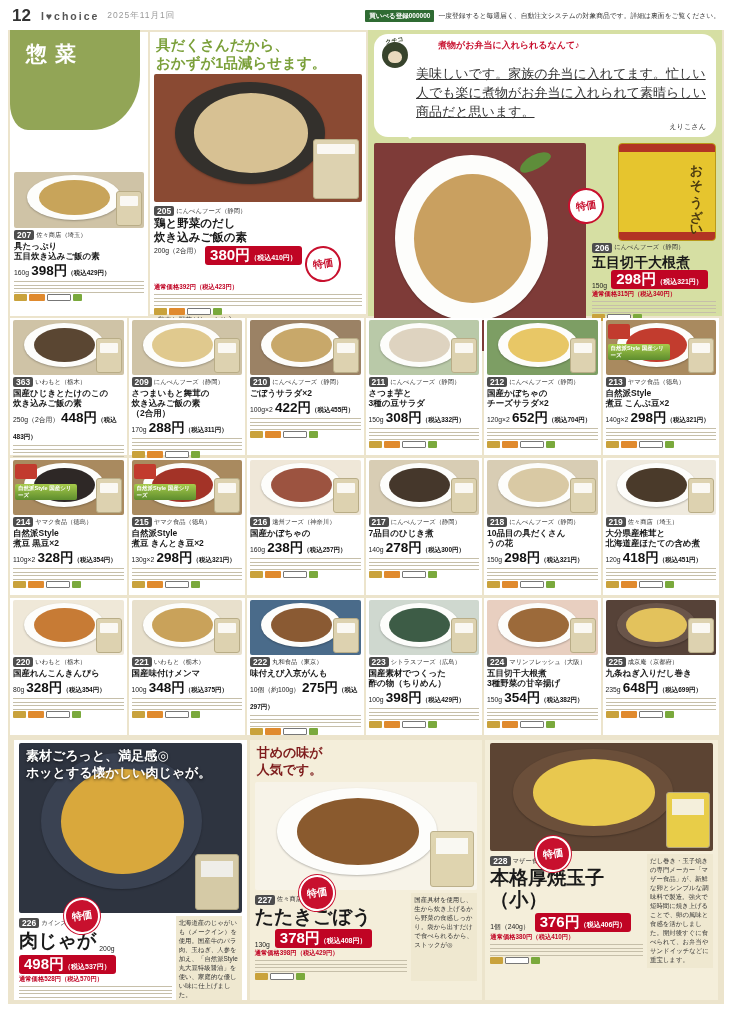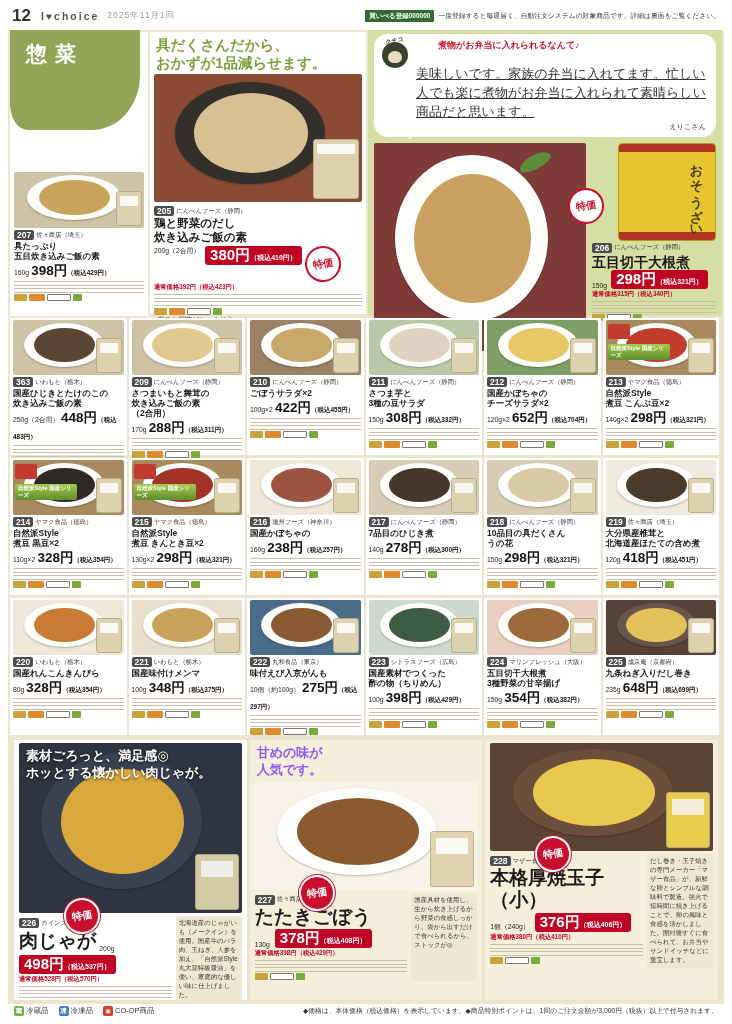--- a/index.html
+++ b/index.html
@@ -96,21 +96,21 @@
   .f206-pricewrap{display:flex;align-items:flex-end;gap:2px;}
 
   
   .grid{position:absolute;left:10px;top:318px;width:712px;display:flex;flex-wrap:wrap;gap:3px 2px;}
   .card{width:116.5px;height:137px;background:#fff;box-sizing:border-box;padding:2px 3px;}
   .card .photo{height:55px;background:#cfc3a6;}
 
   
   .promos{position:absolute;left:14px;top:740px;width:704px;height:260px;display:flex;gap:3px;}
   .promo{flex:1;position:relative;box-sizing:border-box;padding:3px 5px;overflow:hidden;}
-  .promo-headline{font-size:13px;font-weight:bold;color:#8b5cf6;line-height:1.3;white-space:pre-line;padding:2px 2px 3px;}
+  .promo-headline{font-size:13px;font-weight:bold;color:#7f1d1d;line-height:1.3;white-space:pre-line;padding:2px 2px 3px;}
   .promo--overlay .promo-headline{position:absolute;left:10px;top:6px;z-index:2;color:#fff;text-shadow:0 1px 3px rgba(0,0,0,.75);}
   .promo-photo{position:relative;height:108px;border-radius:2px;}
   .promo--overlay .promo-photo{height:170px;}
   .promo-pkg{position:absolute;right:3px;bottom:3px;width:42px;height:54px;background:#ded3ac;border:1px solid #b9ad87;border-radius:3px;opacity:.95;}
   .promo-pkg:after{content:"";position:absolute;left:5px;top:6px;right:5px;height:16px;background:rgba(255,255,255,.85);}
   .promo-body{display:flex;gap:4px;margin-top:3px;}
   .promo-info{flex:1;min-width:0;position:relative;}
   .promo-info .pname{font-size:19px;}
   .promo-note{width:66px;flex:none;font-size:6.4px;line-height:1.4;color:#333;background:#efe8d0;padding:3px;box-sizing:border-box;}
   .promo-tokka{position:absolute;right:72px;top:-18px;z-index:3;}
@@ -747,30 +747,13 @@
               <span class="chip chip-a"></span>
               <span class="chip chip-b"></span>
               <span class="chip chip-d"></span>
             </div>
         </div>
         <div class="promo-note">だし巻き・玉子焼きの専門メーカー「マザー食品」が、新鮮な卵とシンプルな調味料で製造。強火で短時間に焼き上げることで、卵の風味と食感を活かしました。開封後すぐに食べられて、お弁当やサンドイッチなどに重宝します。</div>
       </div>
     </div>
   </div>
 
-  <div class="footer">
-    <div class="legend" id="legend">
-        <span class="legend-item">
-          <span class="legend-ico" style="background: rgb(111, 174, 68);">蔵</span>
-          <span>冷蔵品</span>
-        </span>
-        <span class="legend-item">
-          <span class="legend-ico" style="background: rgb(63, 127, 193);">凍</span>
-          <span>冷凍品</span>
-        </span>
-        <span class="legend-item">
-          <span class="legend-ico" style="background: rgb(217, 58, 43);">◉</span>
-          <span>CO-OP商品</span>
-        </span>
-      </div>
-    <div class="footer-note">◆価格は、本体価格（税込価格）を表示しています。◆商品特別ポイントは、1回のご注文金額が3,000円（税抜）以上で付与されます。</div>
-  </div>
 </div>
 
 </body></html>

